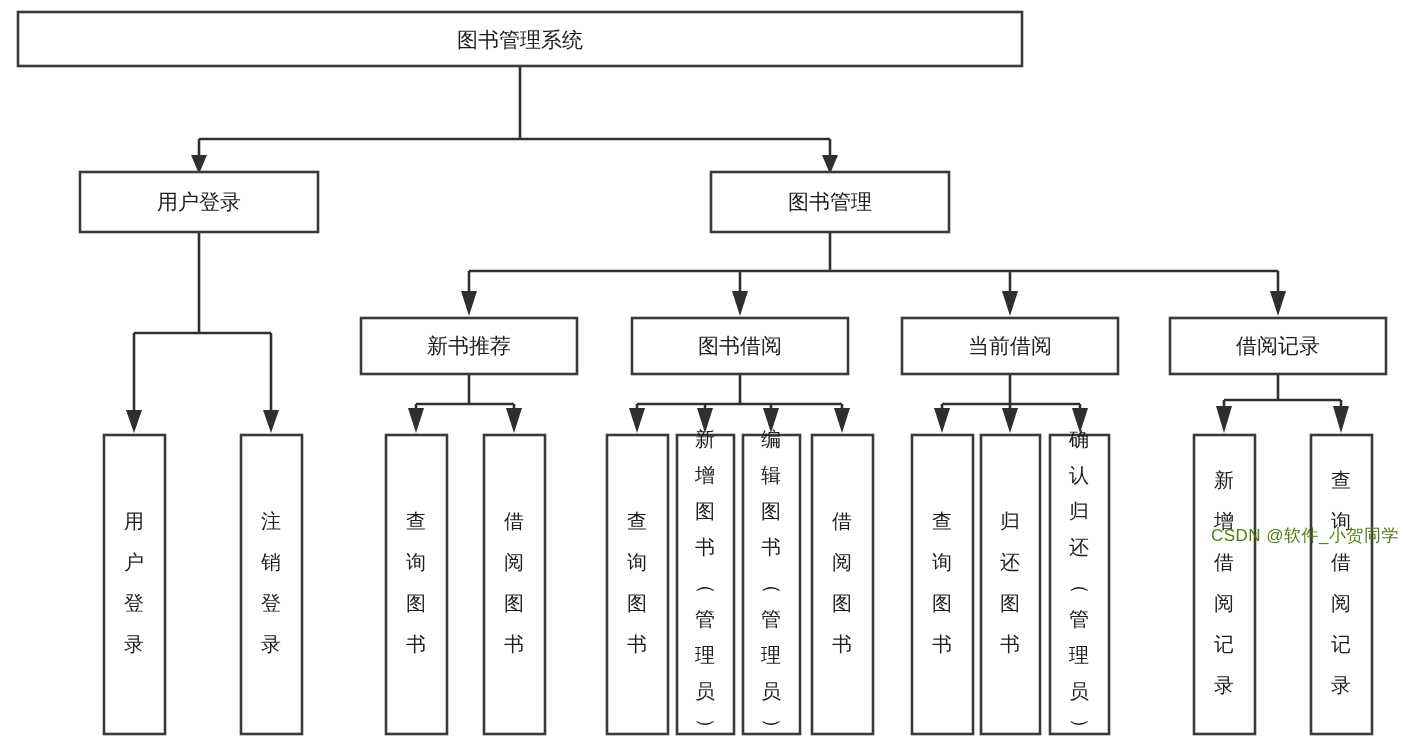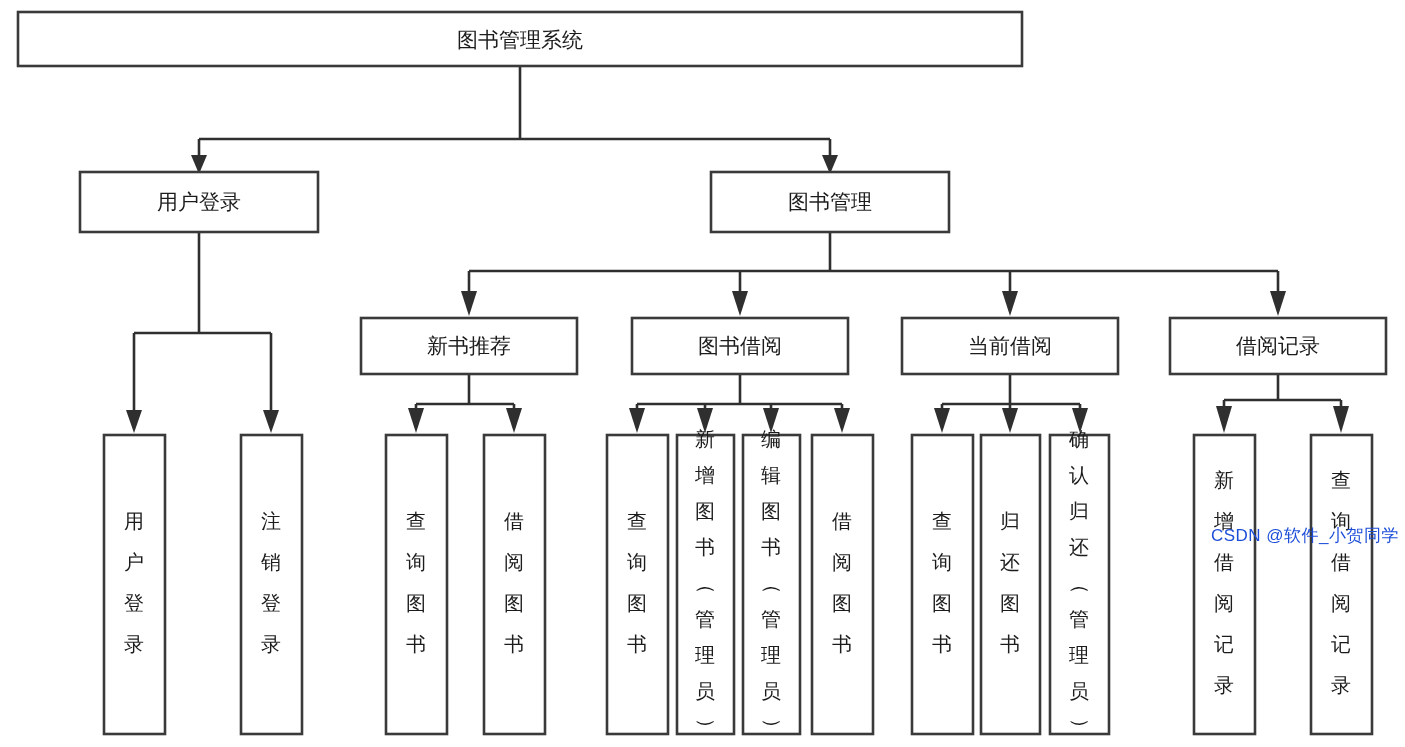--- a/index.html
+++ b/index.html
@@ -52,21 +52,21 @@
   }
   .arrow-head {
     fill: #2f2f2f;
   }
   .watermark {
     position: absolute;
     right: 6px;
     bottom: 4px;
     font-family: "Liberation Sans", "DejaVu Sans", sans-serif;
     font-size: 17px;
-    color: #1d4ed8;
+    color: #4d7c0f;
     white-space: nowrap;
     letter-spacing: 0.5px;
   }
 </style>
 </head>
 <body>
 
 <div id="diagram-root">
 
   <svg class="diagram" viewBox="0 0 1405 747" xmlns="http://www.w3.org/2000/svg">

